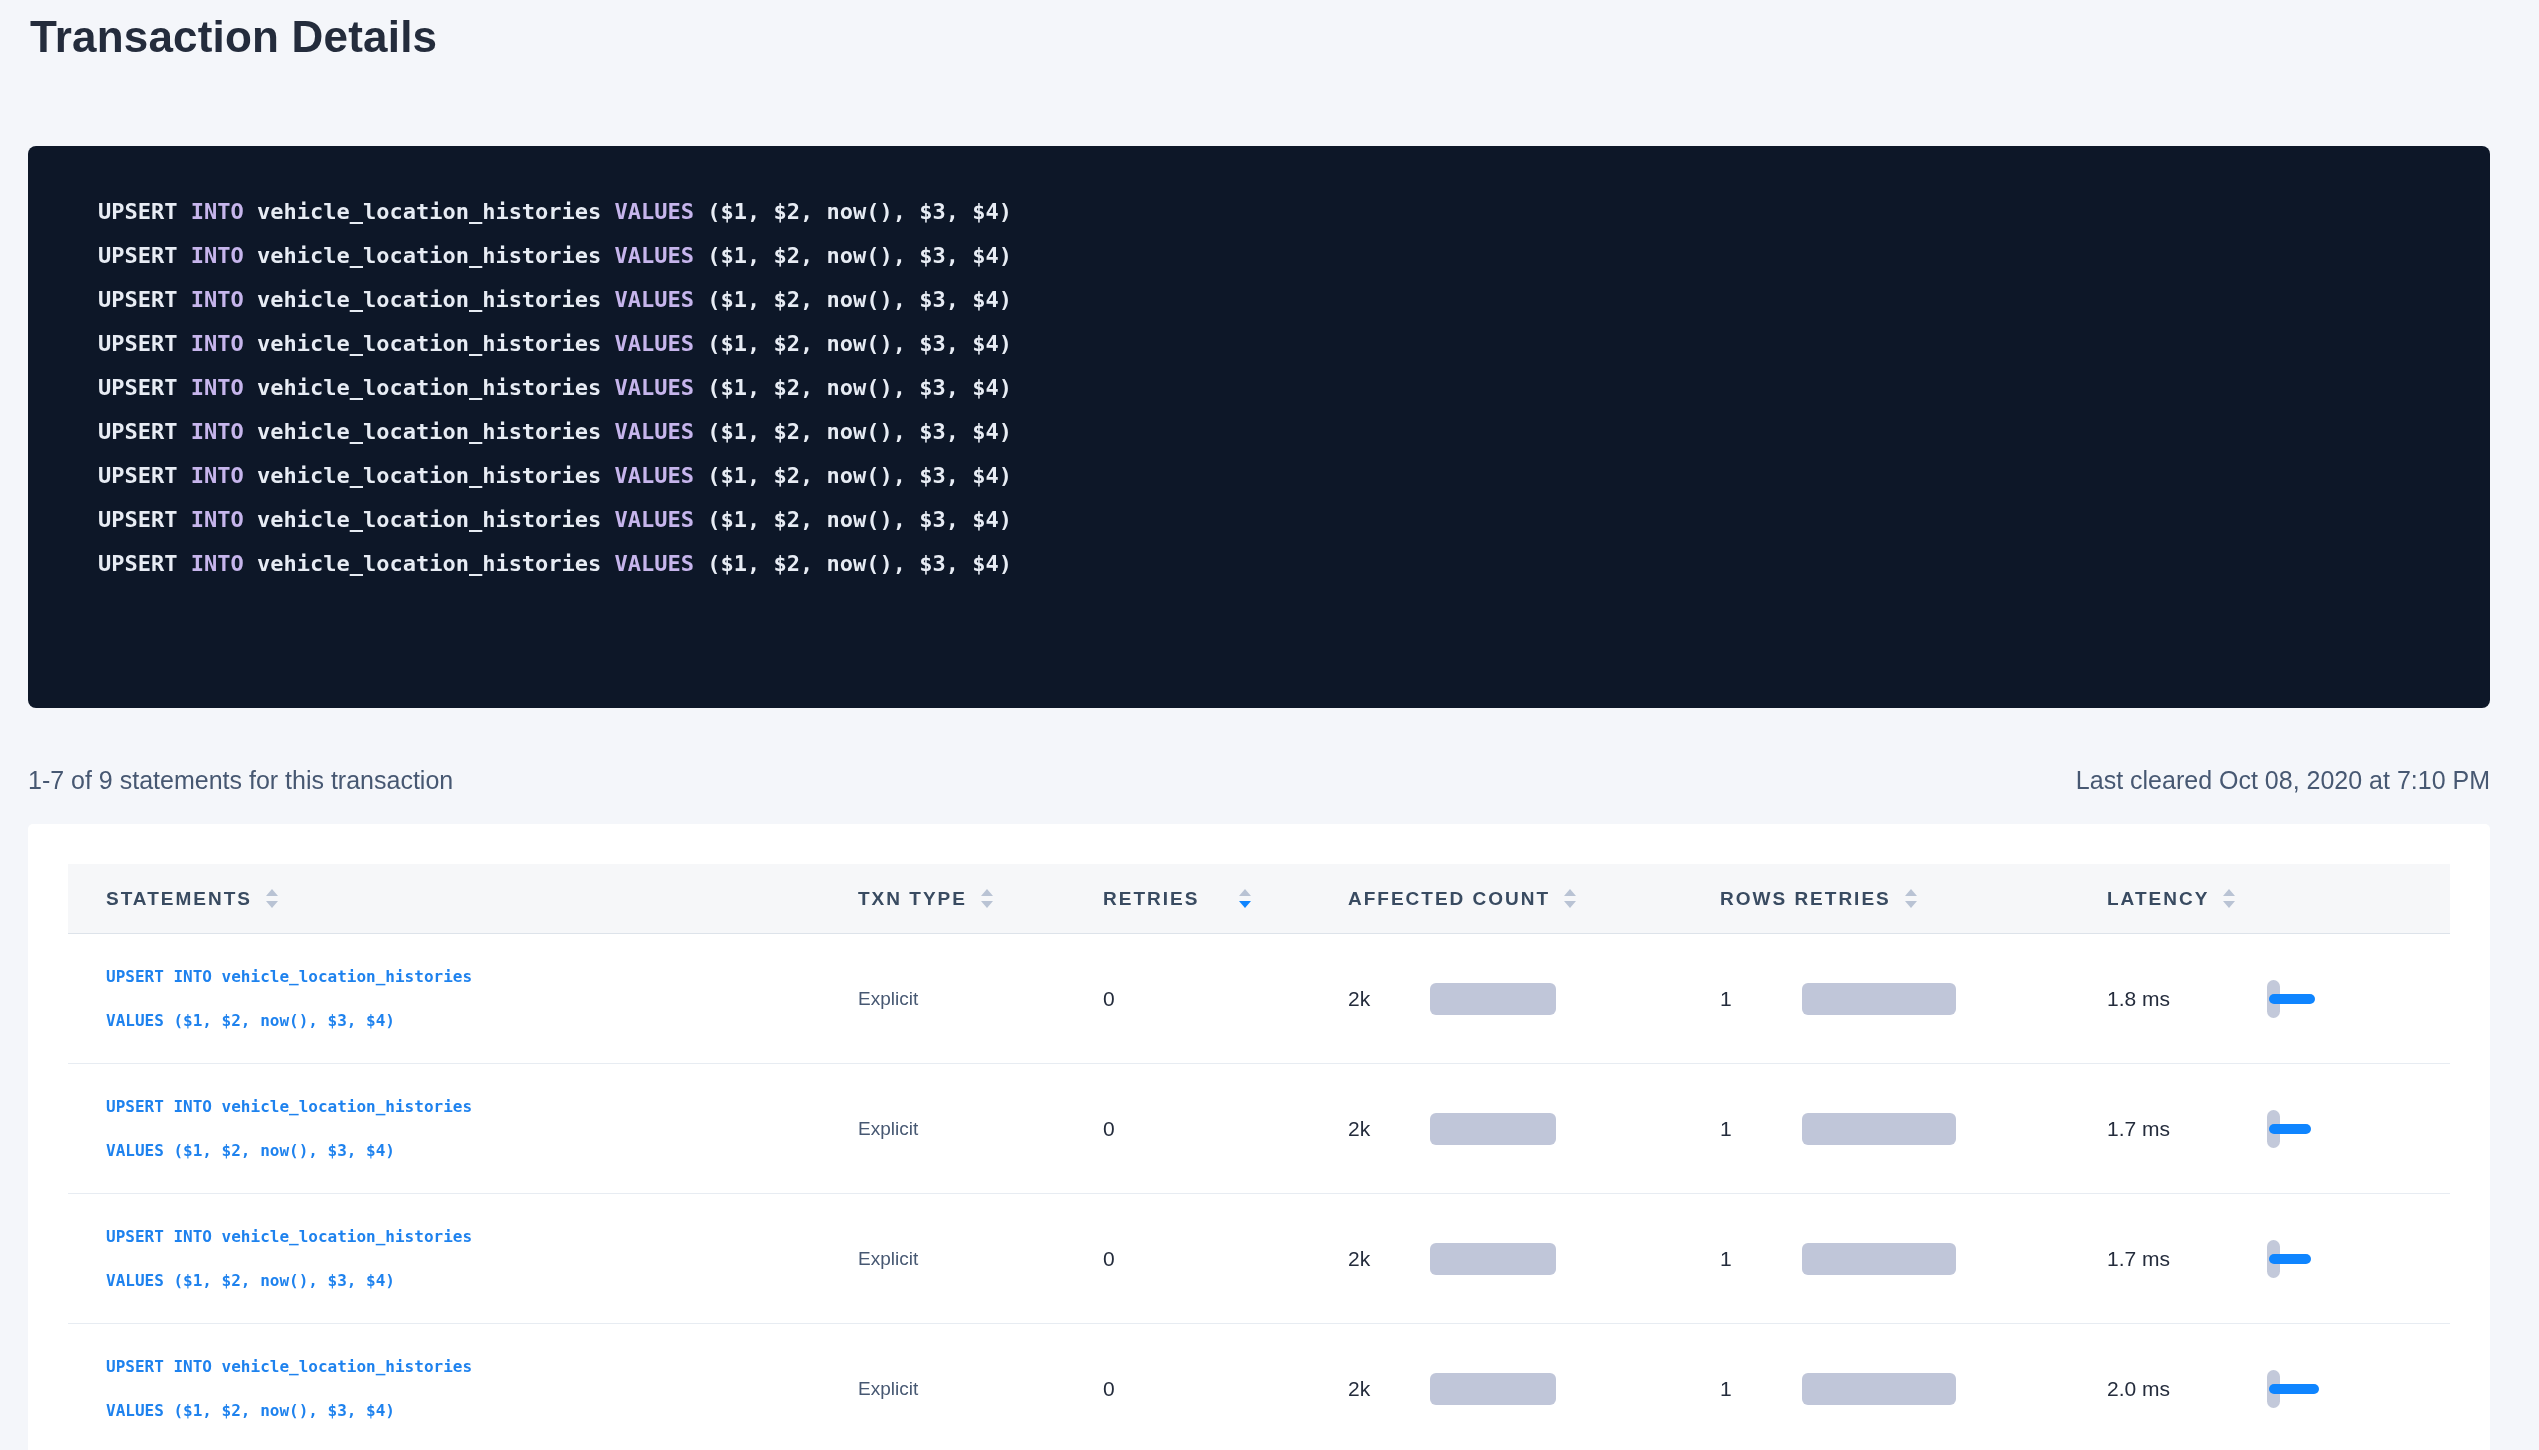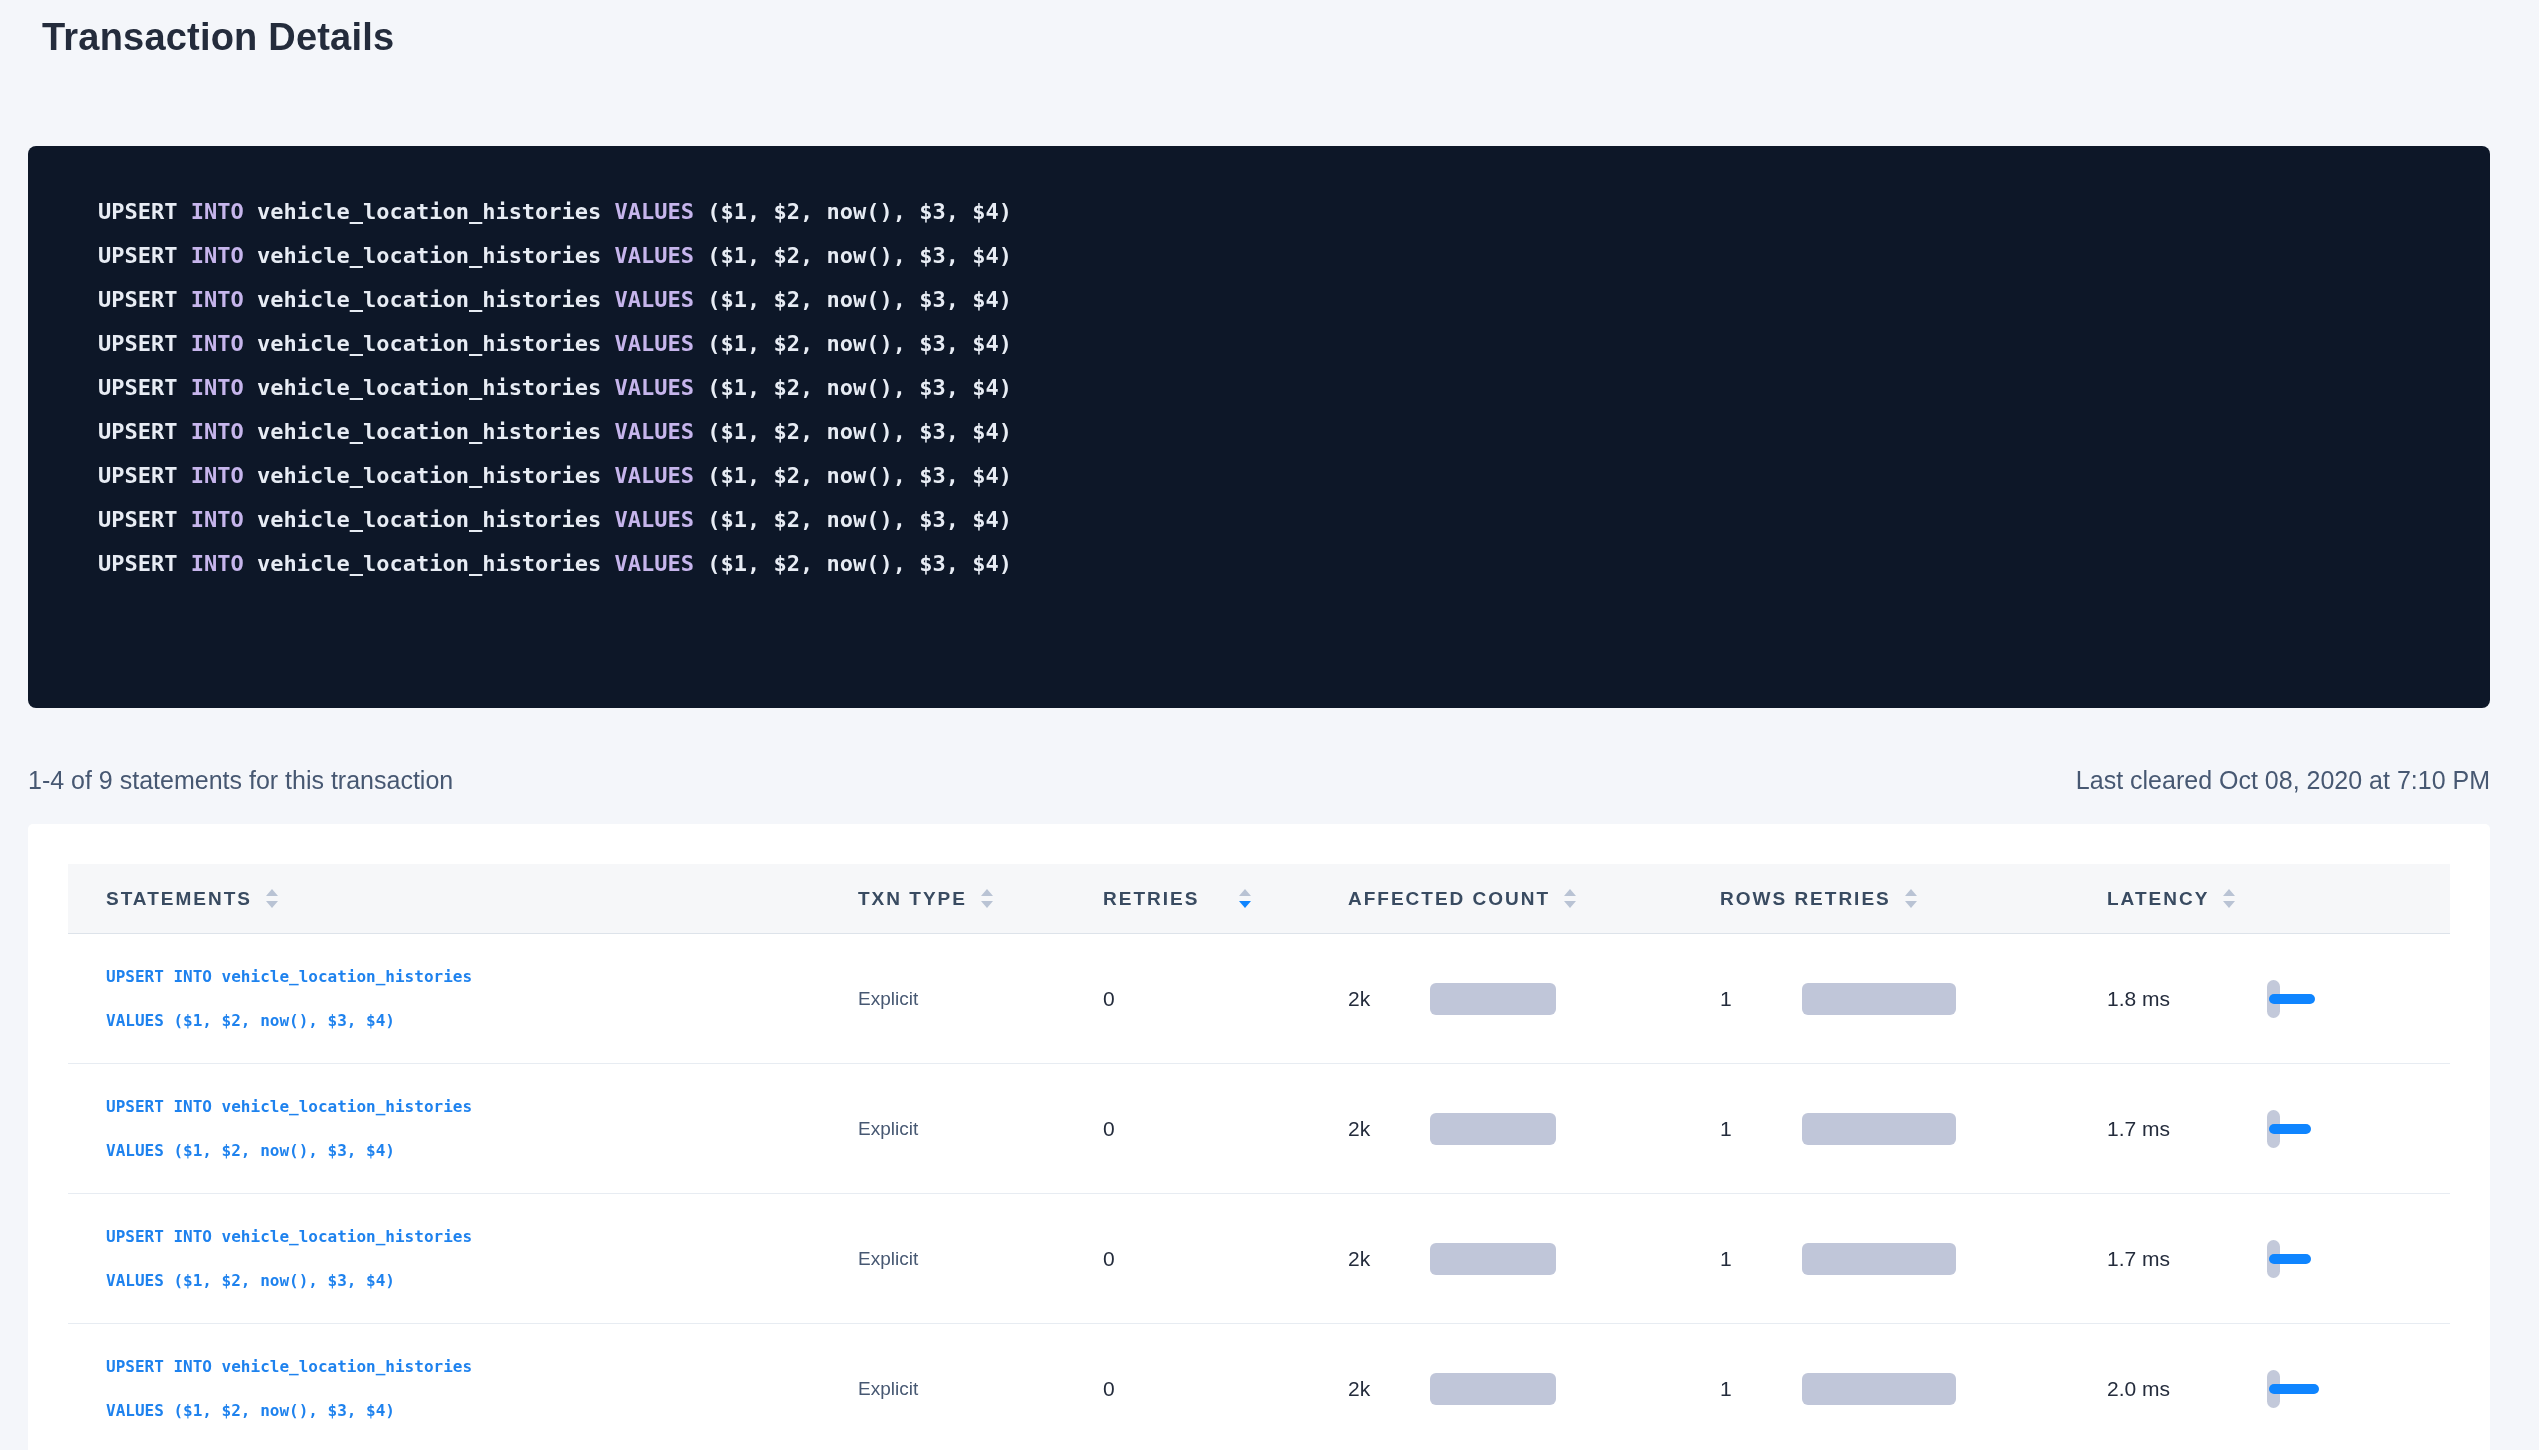--- a/index.html
+++ b/index.html
@@ -6,22 +6,22 @@
   html, body { margin: 0; padding: 0; }
   body {
     width: 2539px; height: 1450px; overflow: hidden;
     background: var(--page_bg, #f4f6fa);
     font-family: "Liberation Sans", sans-serif;
     color: var(--heading, #242c3c);
   }
   .page { padding: 0 49px 0 28px; }
 
   h1.page-title {
-    margin: 14px 0 0 14px;
-    font-size: 38px; line-height: 46px; font-weight: 700;
+    margin: 14px 0 0 2px;
+    font-size: 44px; line-height: 46px; font-weight: 700;
     color: var(--heading, #242c3c);
     letter-spacing: 0.2px;
   }
 
   
   .code-box {
     margin-top: 86px;
     height: 562px;
     background: var(--code_bg, #0d1728);
     border-radius: 8px;
@@ -191,21 +191,21 @@
         <span class="c-plain">UPSERT</span>
         <span class="c-kw">INTO</span>
         <span class="c-plain">vehicle_location_histories</span>
         <span class="c-kw">VALUES</span>
         <span class="c-plain">($1, $2, now(), $3, $4)</span>
       </div>
 
   </div>
 
   <div class="summary-row">
-    <span>1-4 of 9 statements for this transaction</span>
+    <span>1-7 of 9 statements for this transaction</span>
     <span>Last cleared Oct 08, 2020 at 7:10 PM</span>
   </div>
 
   <div class="card">
 
     <div class="thead">
 
         <div class="hcell cw-0">
           <span class="hlabel">STATEMENTS</span>
           <span class="sort sort-inactive">

